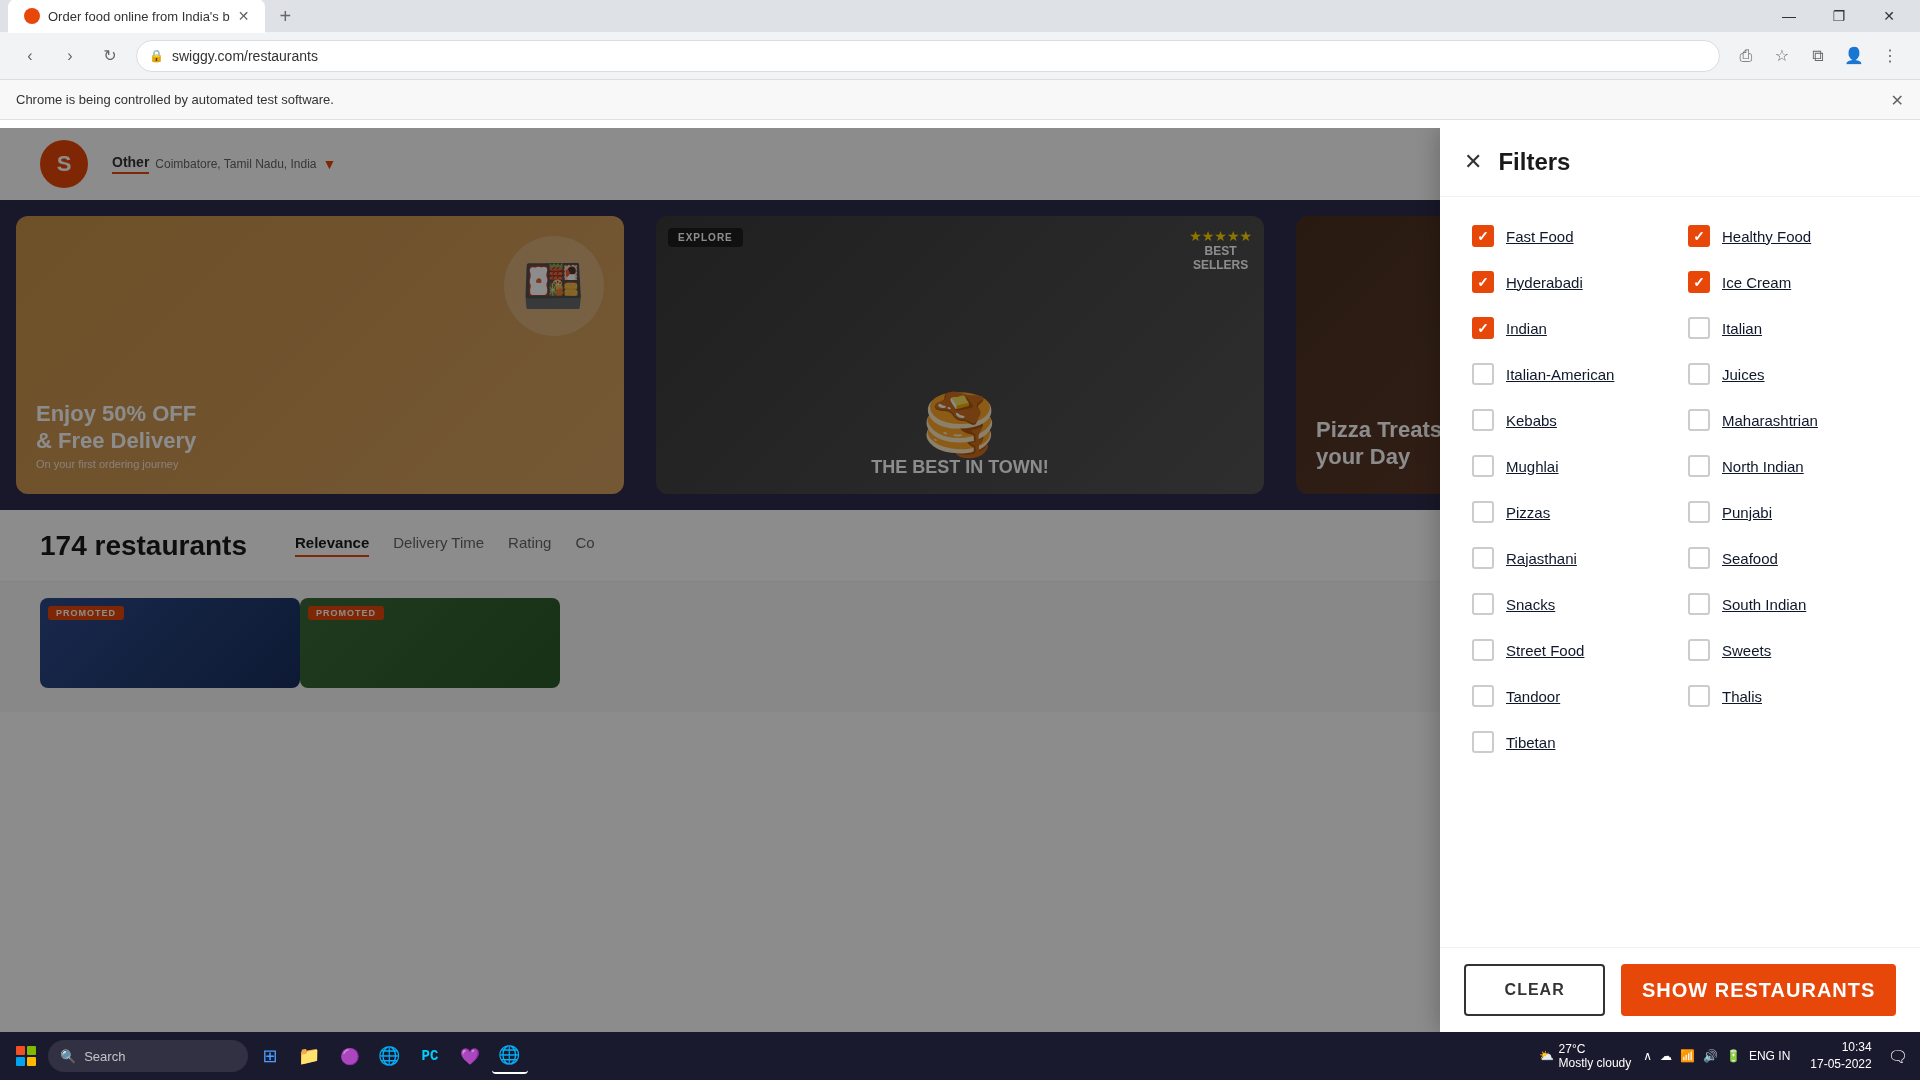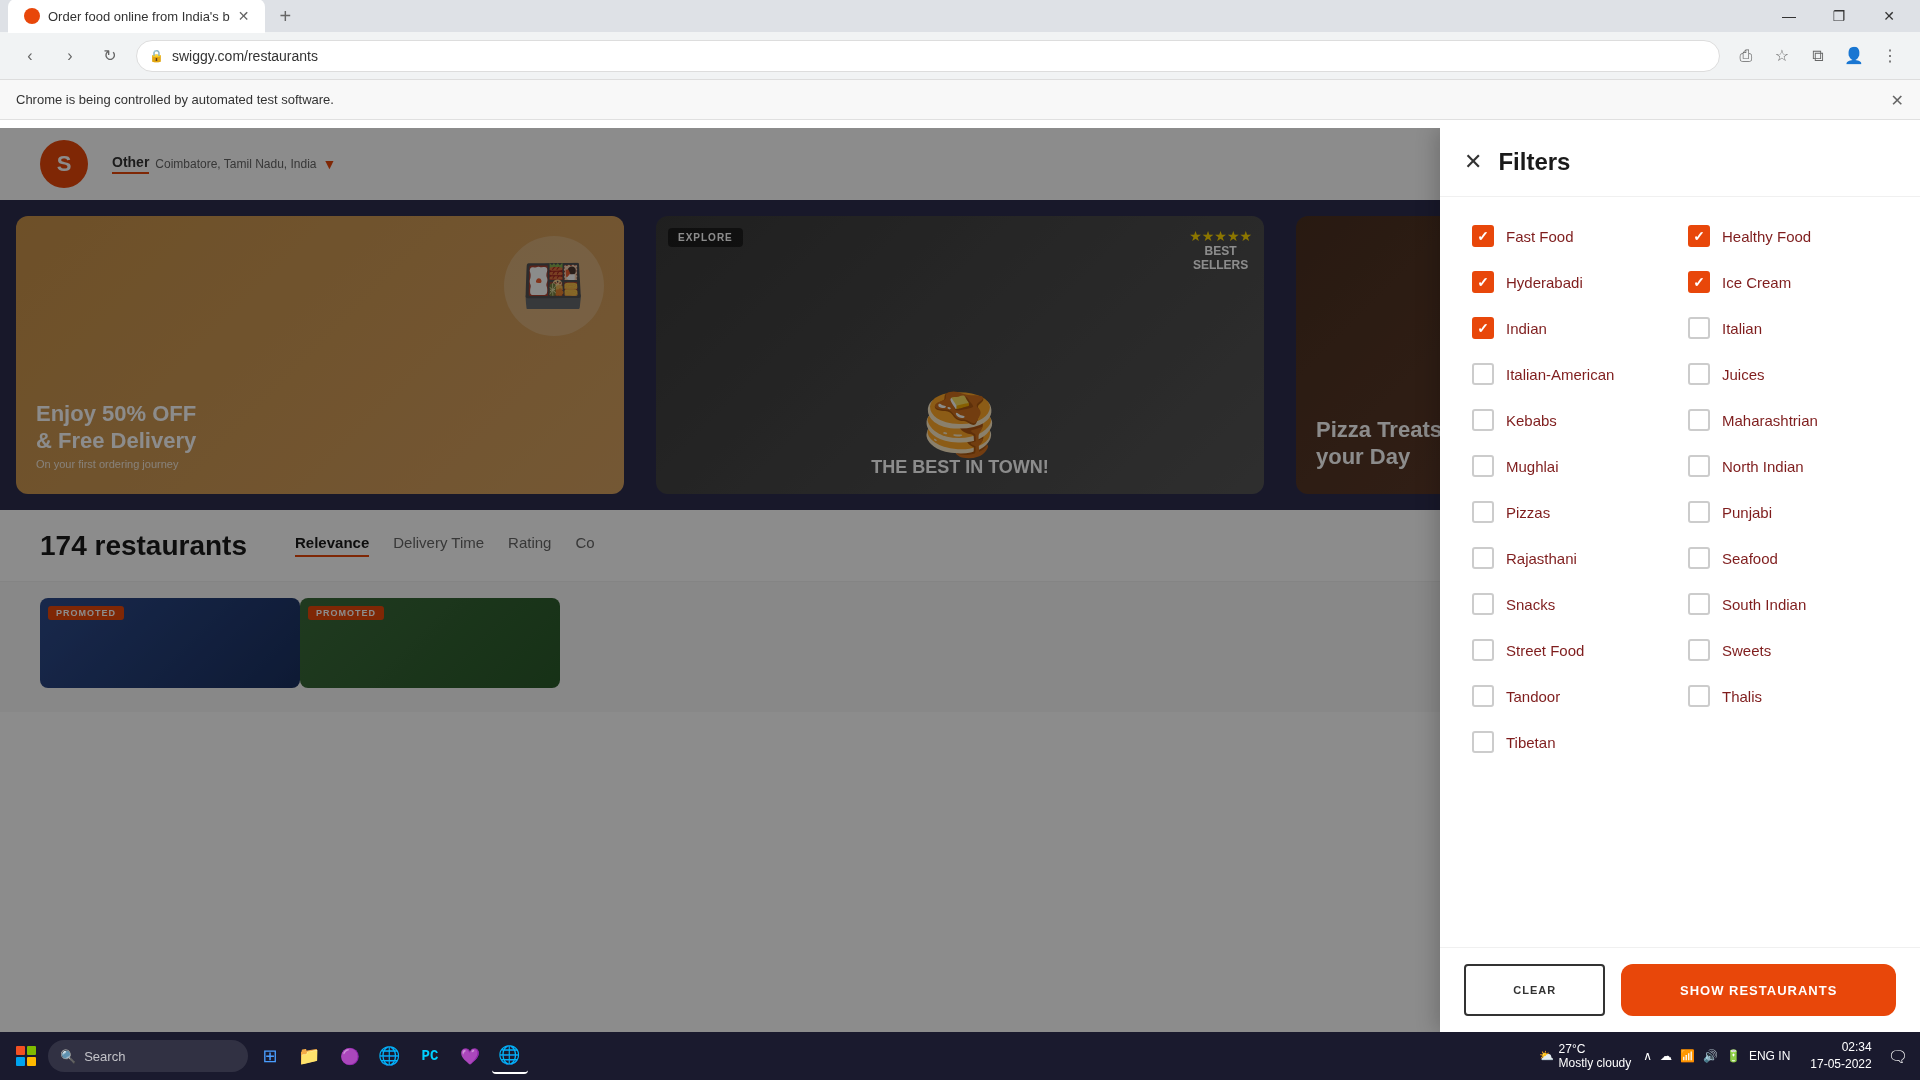--- a/index.html
+++ b/index.html
@@ -299,51 +299,51 @@
       background: #e8470a;
       border-color: #e8470a;
     }
     .filter-checkbox.checked::after {
       content: '✓';
       color: #fff;
       font-size: 14px;
       font-weight: 700;
     }
     .filter-label {
-      font-size: 15px; color: #7f1d1d; font-weight: 400;
+      font-size: 15px; color: #0f172a; font-weight: 400; text-decoration: underline;
     }
     .filter-footer {
       padding: 16px 24px;
       display: flex;
       gap: 16px;
       border-top: 1px solid #f0f0f0;
     }
     .btn-clear {
       flex: 1;
       height: 52px;
       border: 2px solid #333;
       background: #fff;
-      font-size: 11px;
+      font-size: 16px;
       font-weight: 700;
       letter-spacing: 1px;
       cursor: pointer;
       border-radius: 4px;
       color: #333;
     }
     .btn-show {
       flex: 2;
       height: 52px;
       border: none;
       background: #e8470a;
       color: #fff;
-      font-size: 13px;
+      font-size: 20px;
       font-weight: 700;
       letter-spacing: 1px;
       cursor: pointer;
-      border-radius: 12px;
+      border-radius: 4px;
     }
 
     
     .taskbar {
       position: fixed;
       bottom: 0; left: 0; right: 0;
       height: 48px;
       background: #1a1a2e;
       display: flex;
       align-items: center;
@@ -665,17 +665,17 @@
   <div class="taskbar-sys">
     <span>∧</span>
     <span>☁</span>
     <span>📶</span>
     <span>🔊</span>
     <span>🔋</span>
     <span>ENG
 IN</span>
   </div>
   <div class="taskbar-time" style="color:#fff;font-size:12px;padding:0 8px;">
-    <div>02:34</div>
+    <div>10:34</div>
     <div>17-05-2022</div>
   </div>
   <div style="color:#fff;padding:0 4px;cursor:pointer;">🗨</div>
 </div>
 
 </body></html>

